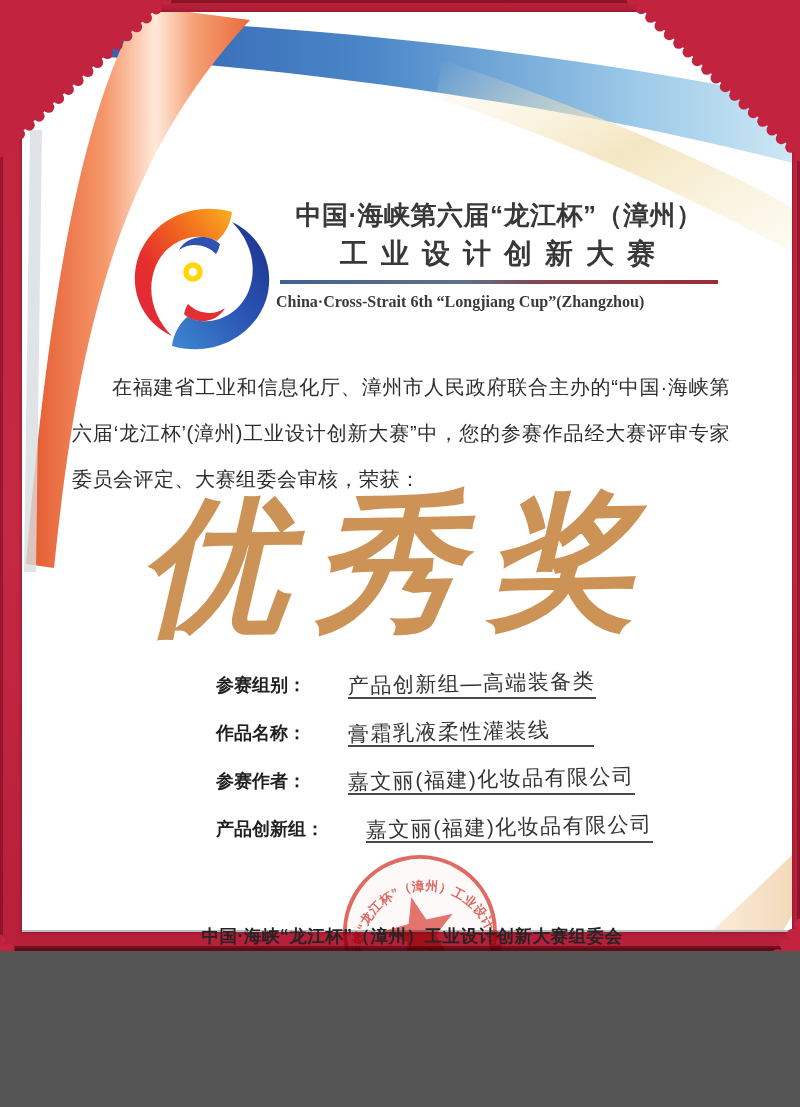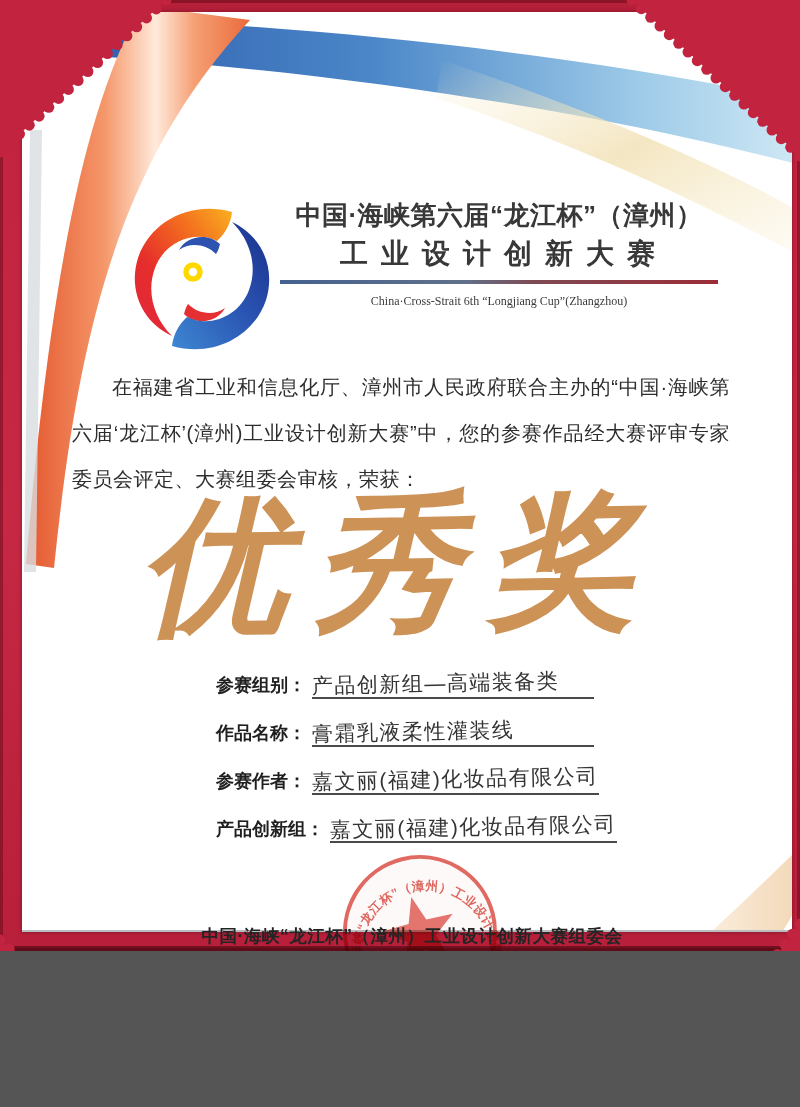--- a/index.html
+++ b/index.html
@@ -13,29 +13,29 @@
   .paper svg.deco{position:absolute;left:0;top:0;z-index:1;}
   
   svg.flaps{position:absolute;left:0;top:0;z-index:40;pointer-events:none;}
   
   .logo{position:absolute;left:128px;top:208px;width:148px;height:142px;z-index:10;}
   .hdr{position:absolute;left:276px;top:198px;width:446px;z-index:10;color:#383838;}
   .hdr .t1{font-size:26px;font-weight:bold;white-space:nowrap;text-align:center;letter-spacing:.5px;}
   .hdr .t2{font-size:28px;font-weight:bold;text-align:center;letter-spacing:13px;padding-left:10px;margin-top:2px;white-space:nowrap;}
   .hdr .rule{height:4px;margin:7px 4px 7px 4px;
              background:linear-gradient(90deg,#44618f 0%,#60708a 42%,#7e4a52 58%,#9c2c38 100%);}
-  .hdr .e1,.hdr .e2{font-family:"Liberation Serif","DejaVu Serif",serif;font-weight:normal;
-                    font-size:12px;line-height:21px;text-align:center;color:#3a3a3a;white-space:nowrap;}
+  .hdr .e1,.hdr .e2{font-family:"Liberation Serif","DejaVu Serif",serif;font-weight:bold;
+                    font-size:16px;line-height:21px;color:#3a3a3a;white-space:nowrap;}
   .bodypar{position:absolute;left:72px;top:364px;width:658px;z-index:10;color:#2d2d2d;
            font-size:20px;line-height:46px;text-align:justify;text-indent:2em;letter-spacing:.5px;}
   .award{position:absolute;left:110px;top:462px;width:580px;z-index:10;text-align:center;
          font-family:"DejaVu Serif","Liberation Serif",serif;font-style:italic;font-weight:bold;
          font-size:148px;line-height:200px;letter-spacing:26px;color:#cd9256;transform:rotate(-1deg);}
   .fields{position:absolute;left:216px;top:664px;width:378px;z-index:10;}
-  .frow{display:flex;align-items:flex-end;height:35px;margin-bottom:13px;}
+  .frow{display:flex;align-items:flex-end;height:35px;margin-bottom:13px;gap:36px;}
   .flabel{font-size:18px;font-weight:bold;color:#1f1f1f;white-space:nowrap;padding-bottom:2px;}
   .fline{flex:1;margin-left:6px;border-bottom:2px solid #4a4a4a;height:100%;display:flex;align-items:flex-end;}
   .fvalue{font-size:21px;color:#333;letter-spacing:1.5px;white-space:nowrap;
           transform:rotate(-1.2deg) translateY(3px);transform-origin:left bottom;}
   .committee{position:absolute;left:0;top:924px;width:100%;z-index:20;text-align:center;
              font-size:17.5px;font-weight:bold;color:#242424;transform:translateX(12px);letter-spacing:.5px;}
   .date{position:absolute;left:0;top:970px;width:100%;z-index:20;text-align:center;
         font-size:18px;font-weight:bold;color:#242424;transform:translateX(0px);letter-spacing:1px;}
   .stamp{position:absolute;left:334px;top:846px;width:172px;height:172px;z-index:12;
          transform:rotate(-14deg);opacity:.85;mix-blend-mode:multiply;}

